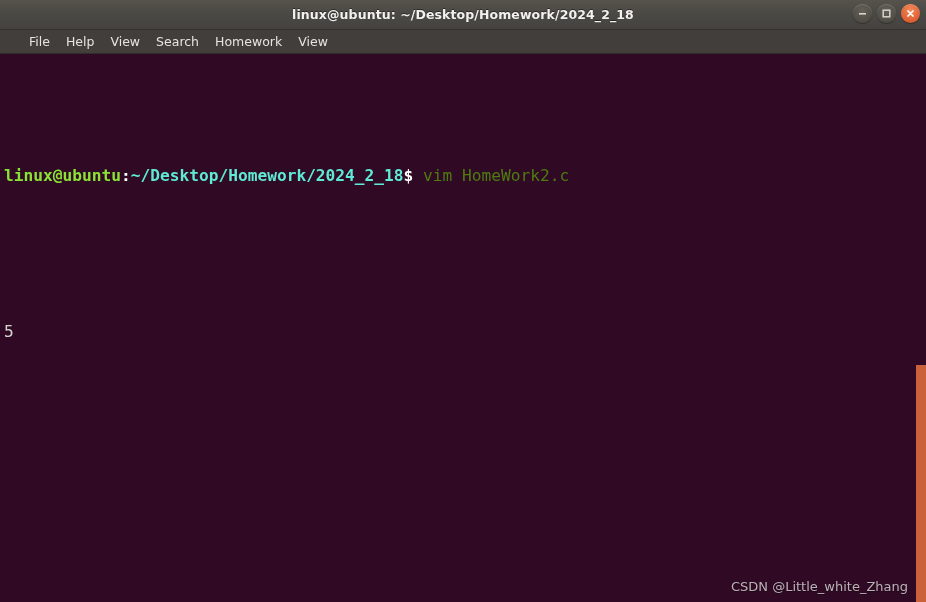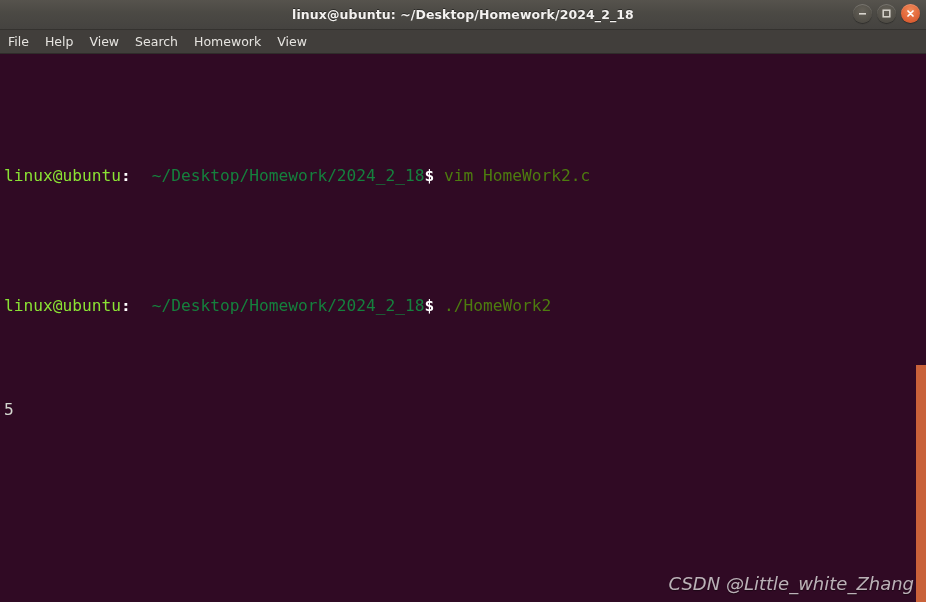--- a/index.html
+++ b/index.html
@@ -66,21 +66,21 @@
     background: radial-gradient(circle at 50% 32%, #f08b5a 0%, #e2673a 55%, #cf5126 100%);
   }
   .wbtn svg { display: block; }
 
   
   #menubar {
     height: 23px;
     background: #413e3b;
     display: flex;
     align-items: center;
-    padding-left: 0;
+    padding-left: 21px;
     border-bottom: 1px solid #2f2c2a;
   }
   .menu-item {
     font-family: "DejaVu Sans", sans-serif;
     font-size: 12.5px;
     color: #e6e4e0;
     padding: 2px 8px 3px 8px;
     border-radius: 2px;
     cursor: default;
     white-space: nowrap;
@@ -99,23 +99,23 @@
     left: 4px;
     top: 31px;
     font-family: "DejaVu Sans Mono", monospace;
     font-size: 16.2px;
     line-height: 26px;
     white-space: pre;
     color: #d3d7cf;
     letter-spacing: 0px;
   }
   .line { white-space: pre; }
-  .user  { color: #8ae234; font-weight: normal; }
+  .user  { color: #8ae234; font-weight: bold; }
   .colon { color: #ffffff; font-weight: bold; }
-  .path  { color: #15803d; font-weight: normal; margin-left: 21px; }
+  .path  { color: #5eead4; font-weight: bold; }
   .dollar{ color: #ffffff; font-weight: bold; }
   .cmd   { color: #4d7c0f; }
   .out   { color: #d3d7cf; }
 
   
   #scrollbar-track {
     position: absolute;
     right: 0;
     top: 0;
     width: 10px;
@@ -128,29 +128,28 @@
     width: 10px;
     top: 311px;
     height: 239px;
     background: #c9623a;
     cursor: pointer;
   }
 
   
   #watermark {
     position: absolute;
-    right: 12px;
+    right: 18px;
     bottom: 10px;
     font-family: "DejaVu Sans", sans-serif;
-    font-size: 18px;
+    font-size: 13px;
     color: #cfc9cc;
     opacity: 0.88;
     white-space: nowrap;
     text-shadow: 0 1px 1px rgba(0,0,0,0.5);
-    font-style: italic;
   }
 </style>
 </head>
 <body>
 
 <div id="window">
 
   <div id="titlebar">
     <span id="title-text">linux@ubuntu: ~/Desktop/Homework/2024_2_18</span>
 
@@ -182,21 +181,20 @@
     <div class="menu-item">View</div>
   </div>
 
   <div id="terminal">
 
     <div id="term-text">
 
       <div class="line"><span class="user">linux@ubuntu</span><span class="colon">:</span><span class="path">~/Desktop/Homework/2024_2_18</span><span class="dollar">$</span><span class="cmd"> <span>vim HomeWork2.c</span></span></div>
 
 
-      <div class="line"><span class="user">linux@ubuntu</span><span class="colon">:</span><span class="path">~/Desktop/Homework/2024_2_18</span><span class="dollar">$</span><span class="cmd"> <span>./HomeWork2</span></span></div>
 
       <div class="line out">5</div>
       
       
       
       
       
 
       
 

